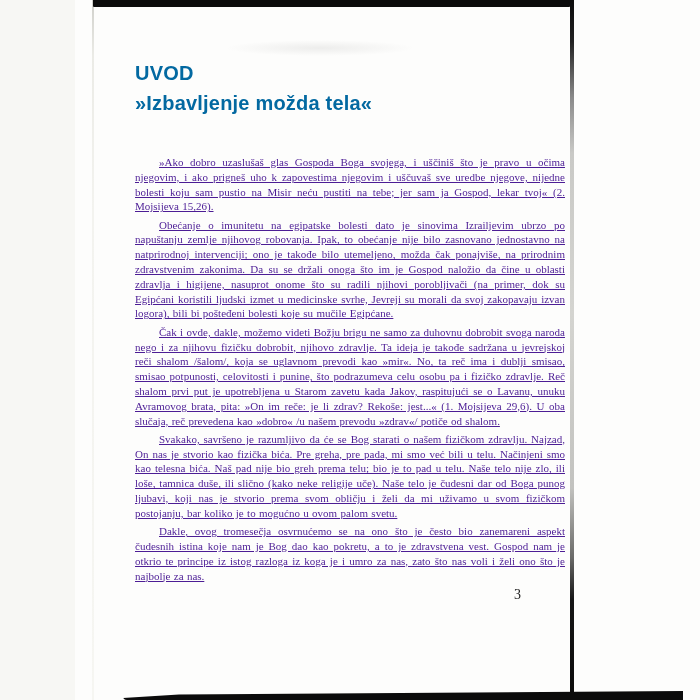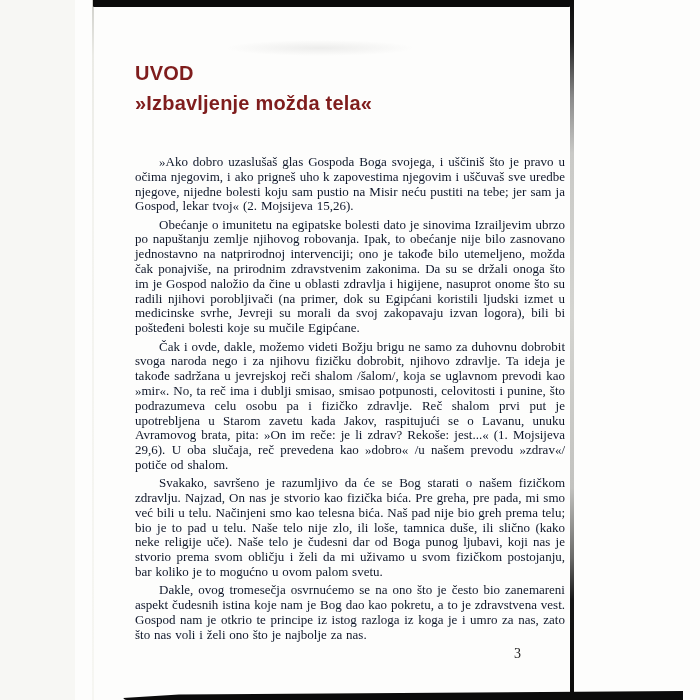--- a/index.html
+++ b/index.html
@@ -45,30 +45,31 @@
   .smudge{
     position:absolute;left:225px;top:40px;width:190px;height:16px;
     background:radial-gradient(ellipse at center,rgba(120,120,118,0.12),rgba(120,120,118,0) 70%);
   }
   .content{
     position:absolute;left:135px;top:58px;width:430px;
     color:#1c1c1c;
   }
   .title-block{
     font-family:"Liberation Sans", sans-serif;
-    font-weight:bold;color:#7f1d1d;
+    font-weight:bold;color:#0369a1;
     font-size:20px;line-height:30px;letter-spacing:0.2px;
     margin-bottom:37px;
   }
   .body-text p{
     margin:0 0 3.5px 0;
-    font-size:13px;line-height:14.8px;
+    font-size:11px;line-height:14.8px;
     text-align:justify;text-indent:24px;
-    color:#0f172a;
+    color:#4c1d95;
     word-spacing:0.6px;
+    text-decoration:underline;
   }
   .page-number-row{
     margin-top:2px;padding-right:44px;text-align:right;
     font-size:14px;color:#1b1b1b;
   }
 </style>
 </head>
 <body>
 
 <div class="scan">

